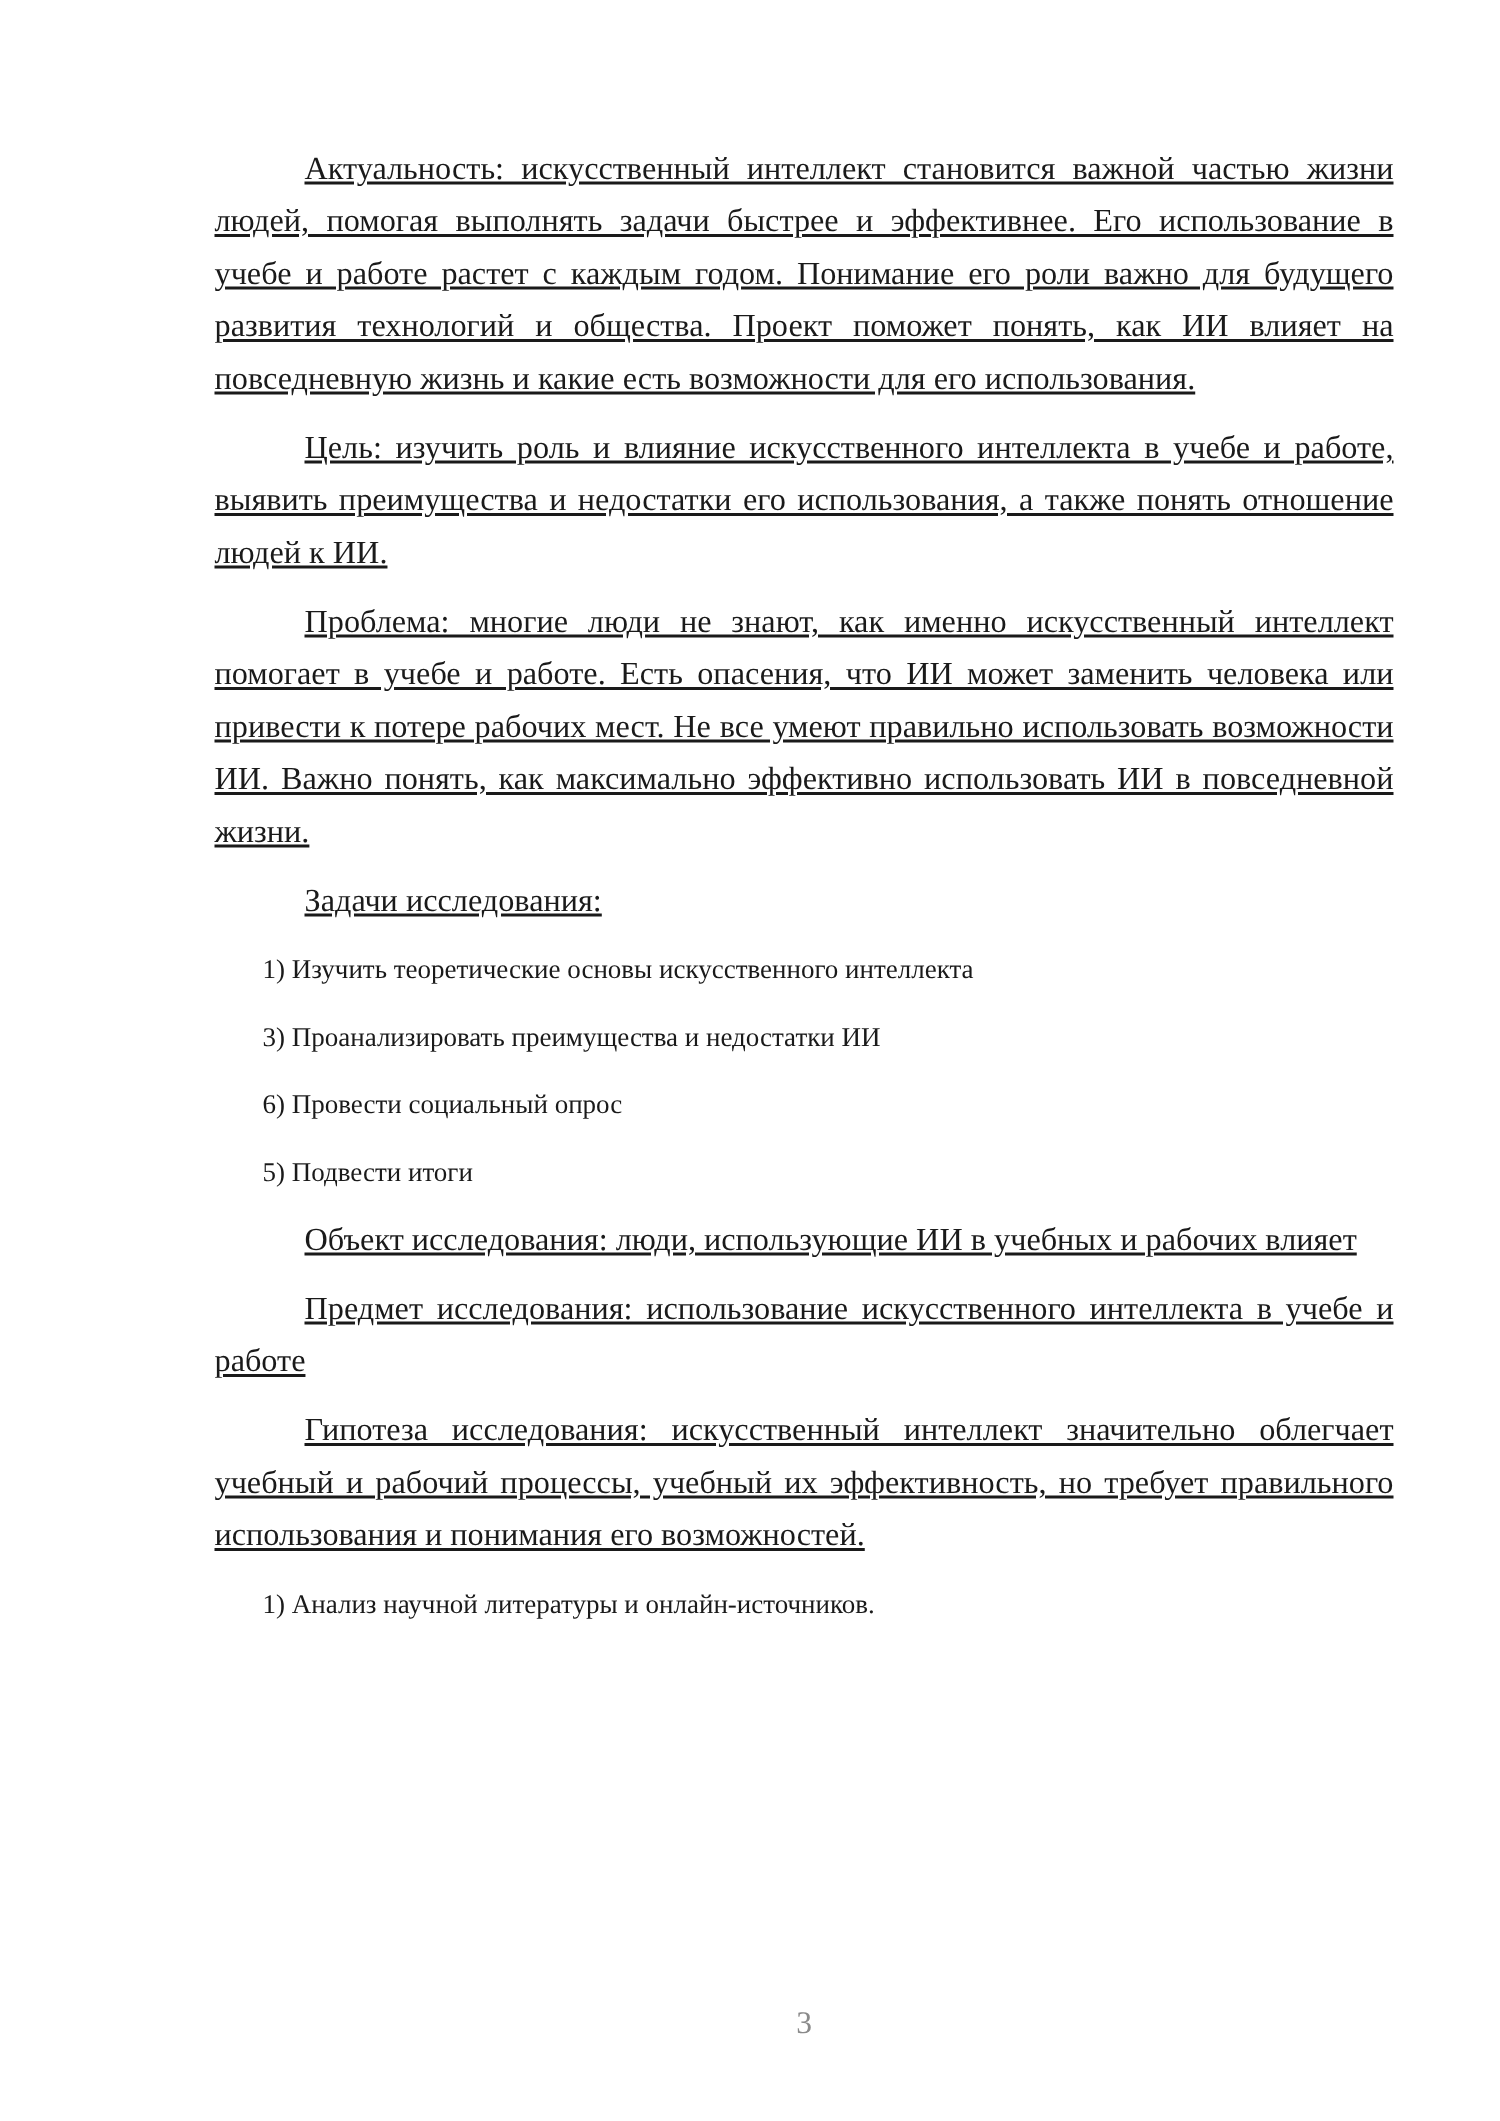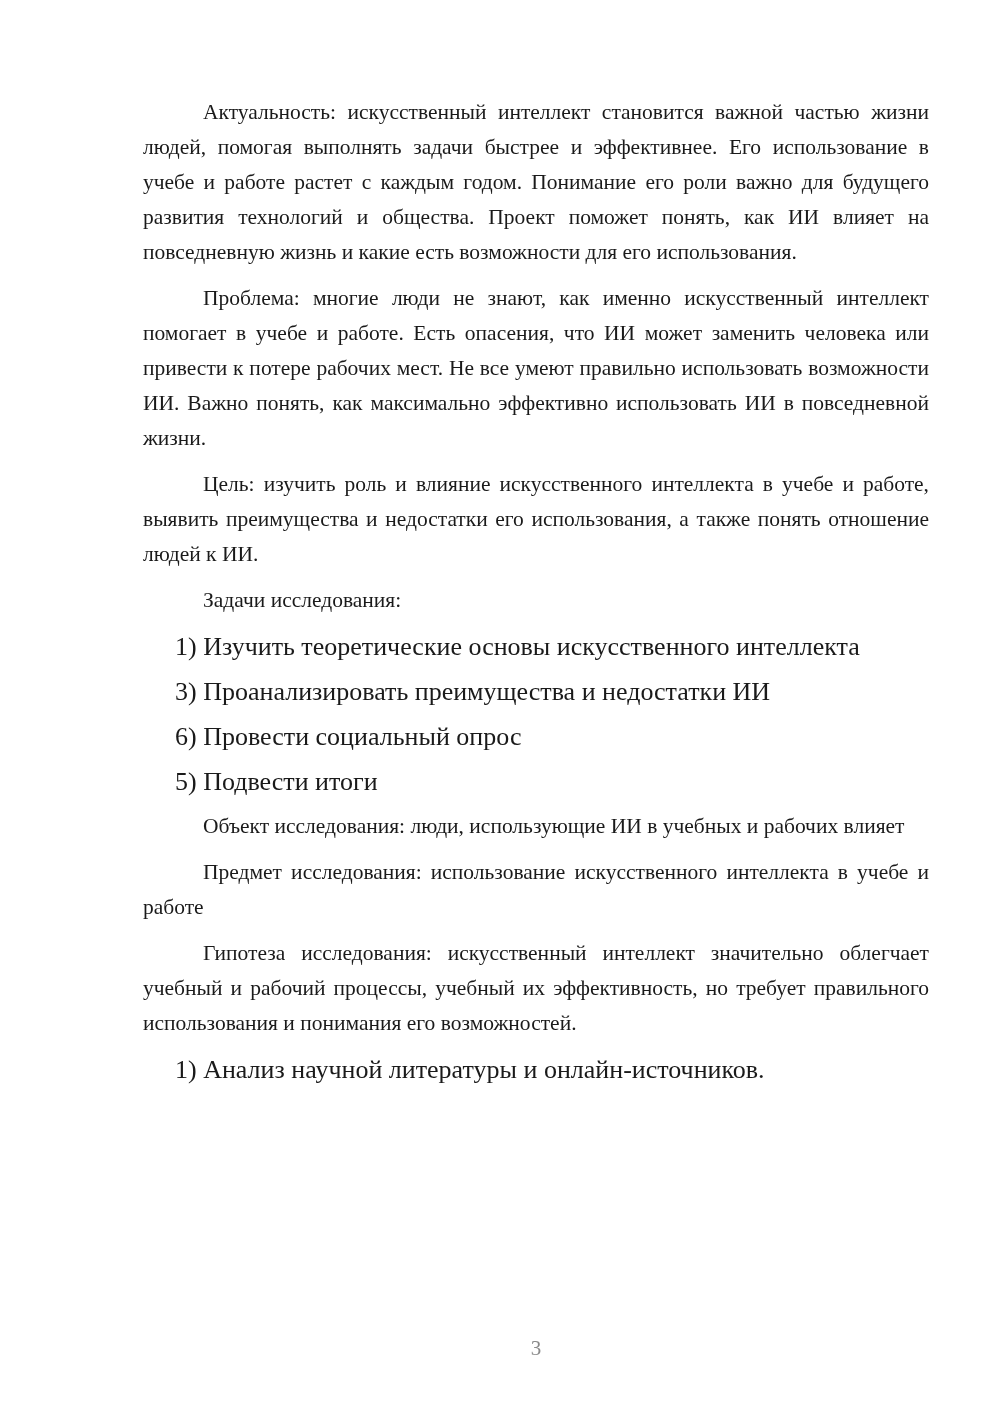--- a/index.html
+++ b/index.html
@@ -28,26 +28,27 @@
       line-height: 30px;
       margin: 0 0 14px 0;
       padding-left: 0;
     }
     .para {
       font-size: 21.5px;
       line-height: 35px;
       text-align: justify;
       text-indent: 60px;
       margin: 0 0 11px 0;
+      text-decoration: underline;
     }
     .para.single {
       text-align: left;
     }
     .list-item {
-      font-size: 26px;
+      font-size: 18px;
       line-height: 35px;
       margin: 0 0 10px 0;
       padding-left: 32px;
       text-align: left;
     }
     .page-number {
       position: absolute;
       top: 1336px;
       left: 0;
       width: 1072px;
@@ -57,23 +58,23 @@
       font-family: "Liberation Serif", serif;
     }
   </style>
 </head>
 <body>
 
 <div class="page">
 
   <p class="para">Актуальность: искусственный интеллект становится важной частью жизни людей, помогая выполнять задачи быстрее и эффективнее. Его использование в учебе и работе растет с каждым годом. Понимание его роли важно для будущего развития технологий и общества. Проект поможет понять, как ИИ влияет на повседневную жизнь и какие есть возможности для его использования.</p>
 
+  <p class="para">Цель: изучить роль и влияние искусственного интеллекта в учебе и работе, выявить преимущества и недостатки его использования, а также понять отношение людей к ИИ.</p>
+
   <p class="para">Проблема: многие люди не знают, как именно искусственный интеллект помогает в учебе и работе. Есть опасения, что ИИ может заменить человека или привести к потере рабочих мест. Не все умеют правильно использовать возможности ИИ. Важно понять, как максимально эффективно использовать ИИ в повседневной жизни.</p>
-
-  <p class="para">Цель: изучить роль и влияние искусственного интеллекта в учебе и работе, выявить преимущества и недостатки его использования, а также понять отношение людей к ИИ.</p>
 
   <p class="para single">Задачи исследования:</p>
 
   <div>
     <p class="list-item">1) Изучить теоретические основы искусственного интеллекта</p>
     <p class="list-item">3) Проанализировать преимущества и недостатки ИИ</p>
     <p class="list-item">6) Провести социальный опрос</p>
     <p class="list-item">5) Подвести итоги</p>
   </div>
 

